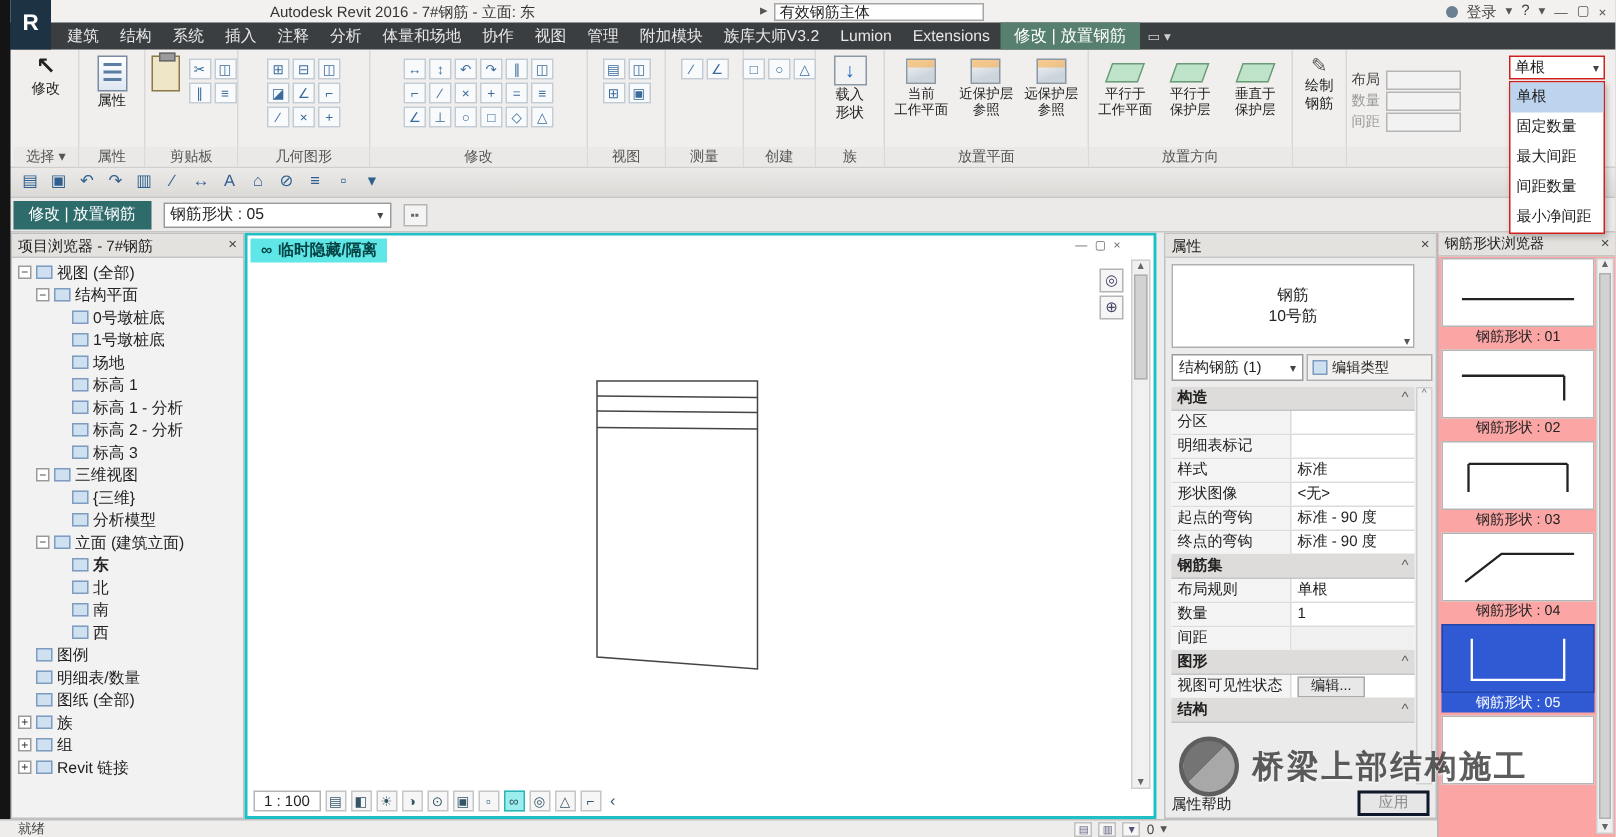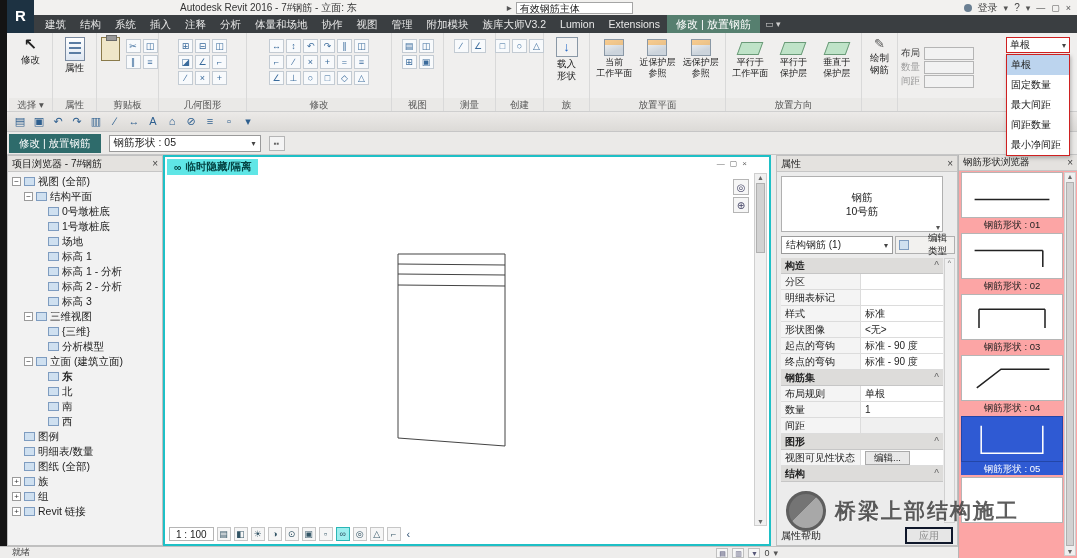--- a/index.html
+++ b/index.html
@@ -6,21 +6,21 @@
 html,body{width:1077px;height:558px;overflow:hidden;font-family:"Liberation Sans","DejaVu Sans",sans-serif;font-size:11px;color:#222;background:#c9c9c9}
 #screen{position:relative;width:1077px;height:558px;background:#ececec}
 .abs{position:absolute}
 
 
 #titlebar{left:0;top:0;width:1077px;height:15px;background:#f2f1ef;display:flex;align-items:center;font-size:10px;z-index:4}
 #leftedge{left:0;top:0;width:7px;height:546px;background:#141414;z-index:8}
 #appbtn{left:7px;top:0;width:27px;height:33px;background:#1d3242;color:#fff;font-weight:bold;font-size:15px;text-align:center;line-height:31px;z-index:9}
 .tb-title{margin-left:180px;color:#333;white-space:nowrap}
 .tb-arrow{margin-left:150px;color:#555}
-.tb-search{margin-left:4px;width:117px;height:12px;background:#fff;border:1px solid #a5a5a5;line-height:11px;padding:0 3px;overflow:hidden;white-space:nowrap}
+.tb-search{margin-left:4px;width:140px;height:12px;background:#fff;border:1px solid #a5a5a5;line-height:11px;padding:0 3px;overflow:hidden;white-space:nowrap}
 .tb-icons{margin-left:auto;display:flex;align-items:center;gap:6px;padding-right:6px;color:#444}
 .user-dot{width:8px;height:8px;border-radius:50%;background:#6a7f92;display:inline-block}
 .winglyph{color:#555;font-size:9px}
 
 
 #tabbar{left:0;top:15px;width:1077px;height:18px;background:#3a3e41;display:flex;align-items:stretch;padding-left:38px;color:#e8e8e8;z-index:4}
 .tab{padding:0 7px;line-height:18px;font-size:10.5px;white-space:nowrap}
 #ctx-tab{background:#567f6f;color:#fff;padding:0 9px;line-height:18px;white-space:nowrap}
 #ribbon-toggle{margin-left:5px;color:#cfcfcf;line-height:18px;font-size:9px}
 
@@ -95,21 +95,21 @@
 .vbi{width:14px;height:14px;border:1px solid #c6c6c6;background:#f6f6f6;text-align:center;line-height:12px;font-size:9px;color:#356;flex:none}
 .vbi.on{background:#9ceeee;border-color:#2ab6b6}
 .vb-more{color:#357;font-size:11px;margin-left:3px}
 
 
 #props{left:776px;top:155px;width:182px;height:391px;background:#ececec;border:1px solid #c0c0c0;z-index:2}
 .type-box{position:absolute;left:4px;top:20px;width:162px;height:56px;background:#fff;border:1px solid #b0b0b0;display:flex;align-items:center;justify-content:center;flex-direction:column;font-size:10.5px;line-height:14px}
 .type-dd{position:absolute;right:2px;top:44px;font-size:8px;color:#555}
 .selector-row{position:absolute;left:4px;top:80px;width:174px;height:18px;display:flex;gap:2px}
 .type-combo{flex:1;background:#fff;border:1px solid #9a9a9a;display:flex;align-items:center;justify-content:space-between;padding:0 4px;font-size:10px}
-.edit-type{width:60px;border:1px solid #b0b0b0;background:#f2f1ef;display:flex;align-items:center;gap:19px;padding:0 3px;font-size:9.5px}
+.edit-type{width:84px;border:1px solid #b0b0b0;background:#f2f1ef;display:flex;align-items:center;gap:3px;padding:0 3px;font-size:9.5px}
 .et-icon{width:10px;height:10px;background:#cfe0f0;border:1px solid #7e9cc0;flex:none}
 #pgrid{position:absolute;left:4px;top:102px;width:162px}
 .pgroup{height:16px;background:#dddcda;border-bottom:1px solid #c6c6c6;font-weight:bold;font-size:10px;line-height:16px;padding:0 4px;display:flex;justify-content:space-between}
 .chev{color:#666;font-weight:normal}
 .prow{height:16px;display:flex;border-bottom:1px solid #dcdcdc;font-size:10px;background:#fff}
 .pname{width:80px;background:#f4f4f4;border-right:1px solid #dcdcdc;padding:0 4px;line-height:15px;white-space:nowrap;overflow:hidden}
 .pval{flex:1;padding:0 4px;line-height:15px;white-space:nowrap;overflow:hidden}
 .pval.dis{background:#f0f0f0;color:#999}
 .pbtn{display:inline-block;border:1px solid #aaa;background:#e8e8e8;padding:0 8px;line-height:12px;font-size:9.5px;margin-top:1px}
 .pscroll{position:absolute;right:2px;top:102px;bottom:22px;width:11px;background:#f0f0f0;border:1px solid #d0d0d0;text-align:center;font-size:7px;color:#666}

